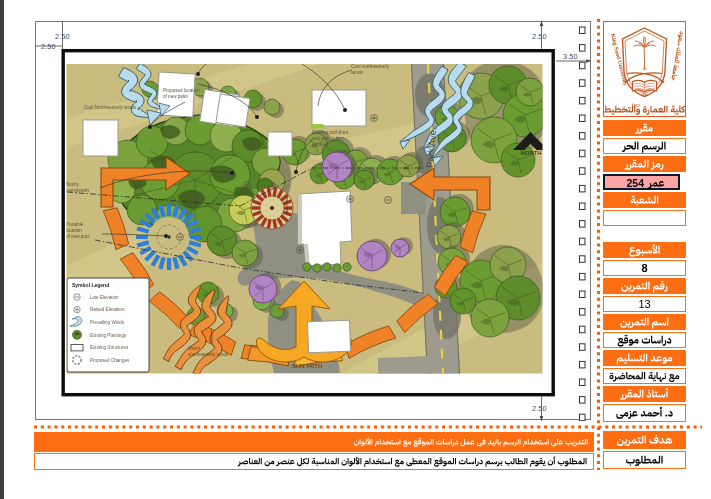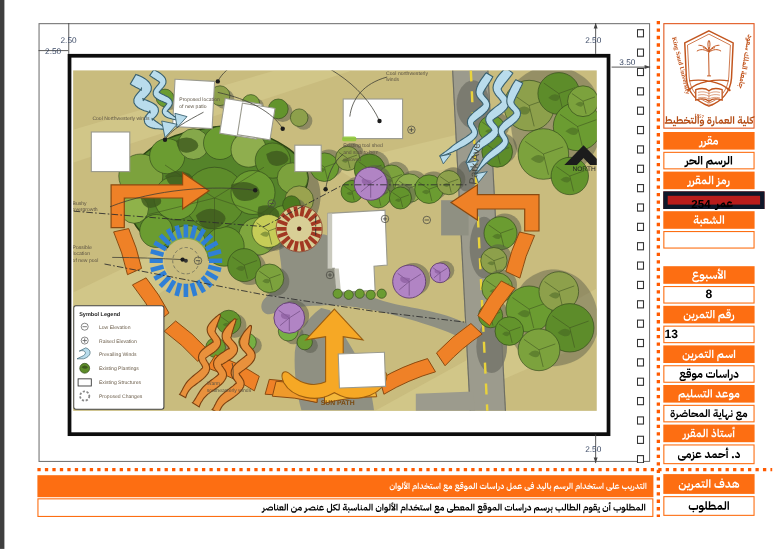--- a/index.html
+++ b/index.html
@@ -457,21 +457,21 @@
 <div class="abs" style="left:603px;top:138px;width:83px;height:16px;background:#fff;border:1px solid #fd6e12;box-sizing:border-box">
     <svg width="81" height="14" viewBox="0 0 81 14" style="display:block">
       <path transform="translate(18.8,10.5) scale(1.050,-1.050)" fill="#000" d="M-0.6 -0.9H-0.2Q0.7 -0.9 1.1 -0.5Q1.6 -0.2 1.6 0.7Q1.6 0.9 1.5 1.2Q1.5 1.4 1.4 1.7L1.2 3.1L2.3 3.2L2.5 2.3Q2.5 2.1 2.5 1.9Q2.6 1.7 2.6 1.5H3.5V0.3L3.2 0H2.6Q2.4 -1.1 1.7 -1.8Q1 -2.4 -0.2 -2.4H-0.6Z M3.2 1.2 3.5 1.5H4.2Q4.8 1.5 5.2 1.5Q5.6 1.5 6 1.6Q6.4 1.7 6.8 1.8Q7.2 1.9 7.6 2.1L8 2.3V2.3L6.4 2.7L4.9 3V2.3H3.7V3.1Q3.7 3.8 4 4.1Q4.3 4.4 5 4.4Q5.1 4.4 5.1 4.4Q5.2 4.4 5.3 4.4Q5.5 4.4 5.6 4.3Q5.8 4.3 6 4.2L8 3.7Q8.4 3.6 8.8 3.6Q9.3 3.5 9.7 3.5H9.9V2H9.2Q9.2 1.7 9.4 1.6Q9.5 1.5 9.9 1.5H10.2V0.3L9.9 0Q9.2 0 8.8 0.3Q8.3 0.7 8.2 1.4L8.2 1.4Q7.5 0.9 7 0.6Q6.5 0.4 6 0.2Q5.5 0.1 5.1 0Q4.7 0 4.2 0H3.2Z M9.9 1.2 10.2 1.5H10.7Q11 1.5 11.2 1.6Q11.3 1.8 11.3 2.1V7.4H12.5V2.1Q12.5 1 12.1 0.5Q11.7 0 10.7 0H9.9Z M13.7 7.4H14.9V0H13.7Z M18.3 0.3Q18.3 1 18.4 1.4Q18.4 1.9 18.6 2.2Q18.8 2.5 19.1 2.7Q19.4 3 19.8 3.2L21.8 4.1H23.2L24 2Q24.1 1.7 24.2 1.6Q24.4 1.5 24.7 1.5H25V0.3L24.7 0Q24.1 0 23.7 0.2Q23.3 0.4 23.1 0.8L23 0.8V0H21.3Q20.7 0 20.3 0.3Q19.9 0.6 19.9 1.1Q19.9 1.4 20.2 1.8L20.1 1.8L19.9 1.7Q19.8 1.6 19.7 1.6Q19.6 1.5 19.6 1.3Q19.5 1.2 19.5 0.9Q19.5 0.7 19.5 0.3V-3H18.3ZM20.7 1.9Q20.7 1.7 20.9 1.6Q21 1.5 21.3 1.5H22.8L22.3 2.8L21.2 2.4Q20.7 2.2 20.7 1.9Z M24.7 1.2 25 1.5H25Q25.5 1.5 25.7 1.6Q26 1.7 26.1 2L26.5 2.8L27.5 2.4L27.1 1.6Q27.4 1.5 27.6 1.4Q27.9 1.4 28.1 1.4Q28.6 1.4 28.8 1.5Q29 1.7 29 2.2V2.8H30.1V2.2Q30.1 1.8 30.2 1.6Q30.4 1.4 30.6 1.4H30.7Q30.9 1.4 31 1.6Q31.2 1.7 31.2 2Q31.2 2.2 31.1 2.4Q31.1 2.6 31.1 2.9L31 3.4L32.1 3.6L32.1 3.1Q32.2 2.8 32.2 2.6Q32.2 2.3 32.2 2Q32.2 0.9 31.8 0.4Q31.5 -0.1 30.6 -0.1Q29.9 -0.1 29.6 0.2Q29.2 0.6 29.1 1.3H29Q28.9 0.6 28.7 0.2Q28.4 -0.1 27.9 -0.1Q27.7 -0.1 27.4 -0Q27.1 0.1 26.6 0.4L26.4 0.5Q26.1 0.2 25.7 0.1Q25.3 0 24.7 0Z M31.9 -0.9H32.3Q33.2 -0.9 33.7 -0.5Q34.1 -0.2 34.1 0.7Q34.1 0.9 34 1.2Q34 1.4 34 1.7L33.8 3.1L34.9 3.2L35 2.3Q35 2.1 35.1 1.9Q35.1 1.7 35.1 1.5H36V0.3L35.7 0H35.1Q34.9 -1.1 34.2 -1.8Q33.5 -2.4 32.3 -2.4H31.9Z M35.7 1.2 36 1.5H36.5Q36.9 1.5 37 1.6Q37.1 1.8 37.1 2.1V7.4H38.3V2.1Q38.3 1 37.9 0.5Q37.5 0 36.5 0H35.7Z M39.5 7.4H40.7V0H39.5Z"></path>
     </svg>
   </div>
 <div class="abs" style="left:603px;top:156px;width:83px;height:16px;background:#fd6e12">
     <svg width="83" height="16" viewBox="0 0 83 16" style="display:block">
       <path transform="translate(22.2,11.5) scale(1.050,-1.050)" fill="#fff" d="M-0.6 -0.9H-0.2Q0.7 -0.9 1.1 -0.5Q1.6 -0.2 1.6 0.7Q1.6 0.9 1.5 1.2Q1.5 1.4 1.4 1.7L1.2 3.1L2.3 3.2L2.5 2.3Q2.6 1.8 2.6 1.4Q2.6 1 2.6 0.8Q2.6 0 2.5 -0.6Q2.3 -1.1 1.9 -1.5Q1.6 -2 1 -2.2Q0.5 -2.4 -0.2 -2.4H-0.6Z M2.4 -0.9H2.8Q3.7 -0.9 4.1 -0.5Q4.6 -0.2 4.5 0.7Q4.5 0.9 4.5 1.2Q4.5 1.4 4.4 1.7L4.2 3.1L5.3 3.2L5.5 2.3Q5.5 2.1 5.5 1.9Q5.6 1.7 5.6 1.5H6.5V0.3L6.2 0H5.6Q5.4 -1.1 4.7 -1.8Q4 -2.4 2.8 -2.4H2.4Z M6.2 1.2 6.5 1.5H7.6L7.6 1.6Q7.2 1.9 7.1 2.4Q6.9 2.8 6.9 3.2Q6.9 3.6 7.1 4Q7.2 4.4 7.5 4.7Q7.7 5 8.1 5.2Q8.4 5.4 8.9 5.4Q9.3 5.4 9.7 5.2Q10.1 5 10.3 4.7Q10.6 4.4 10.7 4Q10.9 3.6 10.9 3.2Q10.9 2.8 10.7 2.4Q10.6 1.9 10.2 1.6L10.2 1.5H11.3V0.3L11 0H10.9Q10.4 0 9.9 0.1Q9.3 0.3 8.9 0.6Q8.4 0.3 7.9 0.1Q7.4 0 6.9 0H6.2ZM8.9 1.6Q9.4 1.9 9.7 2.2Q9.9 2.6 9.9 3Q9.9 3.4 9.6 3.6Q9.3 3.9 8.9 3.9H8.8Q8.4 3.9 8.1 3.6Q7.9 3.4 7.9 3Q7.9 2.6 8.1 2.2Q8.4 1.9 8.9 1.6ZM9.6 6.2Q9.3 6.2 9.1 6.3Q9 6.5 9 6.8Q9 7.2 9.1 7.3Q9.3 7.5 9.6 7.5H9.8Q10 7.5 10.2 7.3Q10.4 7.2 10.4 6.8Q10.4 6.5 10.2 6.3Q10 6.2 9.8 6.2ZM8 6.2Q7.7 6.2 7.6 6.3Q7.4 6.5 7.4 6.8Q7.4 7.2 7.6 7.3Q7.7 7.5 8 7.5H8.2Q8.5 7.5 8.6 7.3Q8.8 7.2 8.8 6.8Q8.8 6.5 8.6 6.3Q8.5 6.2 8.2 6.2Z M11 1.2 11.3 1.5H12.2Q12.2 1.6 12.2 1.6Q12.2 1.7 12.2 1.7Q12.2 3 13.6 3.8L14.2 4.1H15.5L16.3 2Q16.4 1.7 16.6 1.6Q16.8 1.5 17.1 1.5H17.4V0.3L17.1 0Q16.4 0 16.1 0.2Q15.7 0.4 15.4 0.8L15.4 0.8V0H14.1Q13.4 0 12.9 0.3Q12.5 0.6 12.3 1H12.2Q11.9 0 11 0ZM13.1 1.9Q13.1 1.7 13.2 1.6Q13.4 1.5 13.7 1.5H15.1L14.6 2.8L13.7 2.5Q13.4 2.3 13.2 2.2Q13.1 2.1 13.1 1.9Z M17.1 1.2 17.4 1.5H17.8Q18.2 1.5 18.3 1.6Q18.5 1.8 18.5 2.1V7.4H19.7V2.1Q19.7 1 19.2 0.5Q18.8 0 17.8 0H17.1Z M20.9 7.4H22.1V0H20.9Z M24.5 -0.9H24.9Q25.8 -0.9 26.2 -0.5Q26.6 -0.2 26.6 0.7Q26.6 0.9 26.6 1.2Q26.5 1.4 26.5 1.7L26.3 3.1L27.4 3.2L27.5 2.3Q27.6 2.1 27.6 1.9Q27.6 1.7 27.6 1.5H28.6V0.3L28.3 0H27.6Q27.5 -1.1 26.8 -1.8Q26.1 -2.4 24.9 -2.4H24.5ZM26.6 4Q26.3 4 26.2 4.2Q26 4.4 26 4.7Q26 5.1 26.2 5.2Q26.3 5.4 26.6 5.4H26.8Q27.1 5.4 27.2 5.2Q27.4 5.1 27.4 4.7Q27.4 4.4 27.2 4.2Q27.1 4 26.8 4Z M29.7 0.6Q29.5 0.2 29.2 0.1Q28.8 0 28.3 0V1.2L28.6 1.5Q28.9 1.5 29.1 1.6Q29.3 1.7 29.4 2L29.7 2.7Q29.8 3 29.9 3.3Q30.1 3.6 30.3 3.8Q30.5 4 30.8 4.1Q31.1 4.2 31.5 4.2Q32.4 4.2 32.9 3.5Q33.4 2.8 33.4 1.4V1.2L32.4 -0.3ZM30.3 1.9 32.3 1.3V1.4Q32.3 2 32 2.4Q31.7 2.7 31.2 2.7Q30.9 2.7 30.7 2.5Q30.4 2.4 30.3 2Z M33.1 -0.9H33.5Q34.4 -0.9 34.8 -0.5Q35.3 -0.2 35.2 0.7Q35.2 0.9 35.2 1.2Q35.2 1.4 35.1 1.7L34.9 3.1L36 3.2L36.2 2.3Q36.2 1.8 36.3 1.4Q36.3 1 36.3 0.8Q36.3 0 36.2 -0.6Q36 -1.1 35.6 -1.5Q35.3 -2 34.7 -2.2Q34.2 -2.4 33.5 -2.4H33.1Z"></path>
     </svg>
   </div>
-<div class="abs" style="left:603px;top:174px;width:92px;height:16px;background:#b91c1c;border:4px solid #0f172a;box-sizing:border-box"><svg width="81" height="14" viewBox="0 0 81 14">
+<div class="abs" style="left:603px;top:174px;width:77px;height:16px;background:#fca5a5;border:2px solid #0f172a;box-sizing:border-box"><svg width="81" height="14" viewBox="0 0 81 14">
       <text x="21.478" y="10.9" font-size="10.5" font-weight="bold" font-family="Liberation Sans, sans-serif">254</text>
       <path transform="translate(43.5,10.5) scale(1.050,-1.050)" fill="#000" d="M-0.6 -0.9H-0.2Q0.7 -0.9 1.1 -0.5Q1.6 -0.2 1.6 0.7Q1.6 0.9 1.5 1.2Q1.5 1.4 1.4 1.7L1.2 3.1L2.3 3.2L2.5 2.3Q2.5 2.1 2.5 1.9Q2.6 1.7 2.6 1.5H3.5V0.3L3.2 0H2.6Q2.4 -1.1 1.7 -1.8Q1 -2.4 -0.2 -2.4H-0.6Z M3.2 1.2 3.5 1.5H4.4Q4.4 1.6 4.4 1.6Q4.4 1.7 4.4 1.7Q4.4 3 5.8 3.8L6.4 4.1H7.7L8.5 2Q8.6 1.7 8.8 1.6Q8.9 1.5 9.3 1.5H9.6V0.3L9.3 0Q8.6 0 8.2 0.2Q7.9 0.4 7.6 0.8L7.5 0.8V0H6.3Q5.5 0 5.1 0.3Q4.7 0.6 4.5 1H4.4Q4.1 0 3.2 0ZM5.3 1.9Q5.3 1.7 5.4 1.6Q5.6 1.5 5.8 1.5H7.3L6.8 2.8L5.9 2.5Q5.6 2.3 5.4 2.2Q5.3 2.1 5.3 1.9Z M9.3 1.2 9.6 1.5H10.4V1.6Q10.2 1.8 10.1 2.2Q10 2.5 10 2.9Q10 3.4 10.1 3.8Q10.3 4.2 10.6 4.6Q10.9 4.9 11.3 5.1Q11.8 5.2 12.2 5.2Q13.1 5.2 13.6 4.9Q14.1 4.6 14.4 4L13.3 3.1Q13.1 3.4 12.8 3.6Q12.6 3.8 12.2 3.8Q11.6 3.8 11.3 3.5Q11 3.3 11 2.9Q11 2.4 11.4 2.1Q11.8 1.8 12.6 1.8Q12.9 1.8 13.2 1.9Q13.4 1.9 13.7 2L14.7 2.2L15 0.9L13.6 0.4Q13.1 0.3 12.7 0.2Q12.3 0.1 11.9 0.1Q11.4 0 10.8 0Q10.1 0 9.3 0Z"></path>
     </svg></div>
 <div class="abs" style="left:603px;top:192px;width:83px;height:16px;background:#fd6e12">
     <svg width="83" height="16" viewBox="0 0 83 16" style="display:block">
       <path transform="translate(27.1,11.5) scale(1.050,-1.050)" fill="#fff" d="M5 0Q4.1 0 3.7 0.4Q3.2 0.9 3.2 1.6V1.7H3.2Q3.1 1.3 3 1.1Q2.9 0.9 2.7 0.7Q2.6 0.6 2.4 0.5Q2.1 0.4 1.8 0.4Q1.1 0.4 0.8 0.8Q0.4 1.2 0.4 1.9Q0.4 2.7 0.9 3.2Q1.3 3.8 2.1 4.1L3.2 4.7V5.2H4.4V2Q4.4 1.7 4.5 1.6Q4.7 1.5 5 1.5H5.3V0.3ZM2.2 1.9Q2.8 1.9 3 2Q3.2 2.2 3.2 2.5V3.6L2.5 3.3Q2.2 3.2 2 3.1Q1.8 3 1.7 2.9Q1.5 2.8 1.5 2.7Q1.4 2.5 1.4 2.4Q1.4 2.1 1.6 2Q1.7 1.9 2.2 1.9ZM3.7 6Q3.5 6 3.3 6.2Q3.1 6.4 3.1 6.7Q3.1 7.1 3.3 7.2Q3.5 7.4 3.7 7.4H3.9Q4.2 7.4 4.3 7.2Q4.5 7.1 4.5 6.7Q4.5 6.4 4.3 6.2Q4.2 6 3.9 6ZM2.1 6Q1.9 6 1.7 6.2Q1.5 6.4 1.5 6.7Q1.5 7.1 1.7 7.2Q1.9 7.4 2.1 7.4H2.3Q2.6 7.4 2.8 7.2Q2.9 7.1 2.9 6.7Q2.9 6.4 2.8 6.2Q2.6 6 2.3 6Z M5 1.2 5.3 1.5H5.6Q6.4 1.5 6.4 2.2V3.6H7.5V2.2Q7.5 1.5 8.2 1.5H8.6V0.3L8.3 0Q7.5 0 7.1 0.3Q6.7 0.7 6.5 1.4H6.5Q6.3 0.7 6 0.3Q5.6 0 5 0ZM6.9 -2.2Q6.6 -2.2 6.4 -2Q6.3 -1.8 6.3 -1.5Q6.3 -1.1 6.4 -1Q6.6 -0.8 6.9 -0.8H7Q7.3 -0.8 7.5 -1Q7.6 -1.1 7.6 -1.5Q7.6 -1.8 7.5 -2Q7.3 -2.2 7 -2.2Z M8.3 1.2 8.6 1.5H9.9L9.9 1.6L8.9 2.7V4.3Q9.4 4.5 10 4.6Q10.6 4.8 11.1 4.8Q12.2 4.8 12.8 4.4Q13.3 4 13.3 3.1Q13.3 2.8 13.3 2.6Q13.2 2.4 13.1 2.2Q13 2 12.9 1.9Q12.7 1.7 12.4 1.5L12.5 1.5H13.7V0.3L13.4 0H13.3Q12.7 0 12.2 0.1Q11.6 0.2 11.1 0.5Q10.7 0.2 10.2 0.1Q9.7 0 9.1 0H8.3ZM9.9 3.1 11.2 1.6 11.8 2Q12 2.2 12.1 2.2Q12.2 2.3 12.2 2.4Q12.3 2.5 12.3 2.6Q12.3 2.6 12.3 2.7Q12.3 3 12.1 3.2Q11.8 3.3 11.1 3.3Q10.8 3.3 10.5 3.2Q10.1 3.2 9.9 3.1Z M13.4 1.2 13.7 1.5H13.7Q14.2 1.5 14.4 1.6Q14.6 1.7 14.8 2L15.2 2.8L16.2 2.4L15.8 1.6Q16.1 1.5 16.3 1.4Q16.6 1.4 16.8 1.4Q17.2 1.4 17.4 1.5Q17.6 1.7 17.6 2.2V2.8H18.7V2.2Q18.7 1.8 18.8 1.6Q19 1.4 19.3 1.4H19.4Q19.6 1.4 19.8 1.6Q19.9 1.8 19.9 2.2V3.2H21.1V2.2Q21.1 1.5 21.8 1.5H22.1V0.3L21.9 0Q21.1 0 20.7 0.3Q20.3 0.6 20.2 1.3H20.1Q20.1 0.6 19.8 0.2Q19.5 -0.1 19 -0.1Q18.4 -0.1 18.1 0.2Q17.9 0.6 17.8 1.3H17.7Q17.6 0.6 17.3 0.2Q17.1 -0.1 16.6 -0.1Q16.3 -0.1 16 -0Q15.8 0.1 15.3 0.4L15.1 0.5Q14.8 0.2 14.4 0.1Q14 0 13.4 0ZM18.9 3.6Q18.6 3.6 18.4 3.8Q18.3 4 18.3 4.3Q18.3 4.7 18.4 4.8Q18.6 5 18.9 5H19.1Q19.3 5 19.5 4.8Q19.6 4.7 19.6 4.3Q19.6 4 19.5 3.8Q19.3 3.6 19.1 3.6ZM17.3 3.6Q17 3.6 16.9 3.8Q16.7 4 16.7 4.3Q16.7 4.7 16.9 4.8Q17 5 17.3 5H17.5Q17.7 5 17.9 4.8Q18.1 4.7 18.1 4.3Q18.1 4 17.9 3.8Q17.7 3.6 17.5 3.6ZM18.1 5.1Q17.8 5.1 17.6 5.2Q17.5 5.4 17.5 5.8Q17.5 6.1 17.6 6.3Q17.8 6.4 18.1 6.4H18.3Q18.5 6.4 18.7 6.3Q18.9 6.1 18.9 5.8Q18.9 5.4 18.7 5.2Q18.5 5.1 18.3 5.1Z M21.8 1.2 22.1 1.5H22.6Q23 1.5 23.1 1.6Q23.2 1.8 23.2 2.1V7.4H24.4V2.1Q24.4 1 24 0.5Q23.6 0 22.6 0H21.8Z M25.6 7.4H26.8V0H25.6Z"></path>
     </svg>
   </div>
 <div class="abs" style="left:603px;top:210px;width:83px;height:16px;background:#fff;border:1px solid #fd6e12;box-sizing:border-box"></div>
 <div class="abs" style="left:603px;top:242px;width:83px;height:16px;background:#fd6e12">
@@ -481,21 +481,21 @@
   </div>
 <div class="abs" style="left:603px;top:260px;width:83px;height:16px;background:#fff;border:1px solid #fd6e12;box-sizing:border-box">
     <div style="text-align:center;font-weight:bold;font-size:11px;line-height:14px;color:#000">8</div>
   </div>
 <div class="abs" style="left:603px;top:278px;width:83px;height:16px;background:#fd6e12">
     <svg width="83" height="16" viewBox="0 0 83 16" style="display:block">
       <path transform="translate(18.1,11.4) scale(1.020,-1.020)" fill="#fff" d="M3.5 -2.4Q1.9 -2.4 1.1 -1.7Q0.4 -1 0.4 0.3Q0.4 0.8 0.5 1.4Q0.6 1.9 0.8 2.5L1.8 2.2Q1.6 1.7 1.5 1.3Q1.4 0.9 1.4 0.5Q1.4 -0.1 1.8 -0.4Q2.2 -0.8 3.1 -0.8H3.9Q4.7 -0.8 5.1 -0.4Q5.5 0 5.5 0.8Q5.5 1.1 5.5 1.4Q5.4 1.8 5.3 2.1L5.1 3L6.2 3.2L6.4 2.3Q6.5 2.1 6.5 1.9Q6.5 1.7 6.5 1.5H7.4V0.3L7.1 0H6.5Q6.3 -1.2 5.6 -1.8Q4.9 -2.4 3.5 -2.4ZM3.4 3Q3.1 3 2.9 3.1Q2.8 3.3 2.8 3.6Q2.8 4 2.9 4.2Q3.1 4.3 3.4 4.3H3.6Q3.8 4.3 4 4.2Q4.2 4 4.2 3.6Q4.2 3.3 4 3.1Q3.8 3 3.6 3Z M9.7 -2.2Q9.4 -2.2 9.3 -2Q9.1 -1.8 9.1 -1.5Q9.1 -1.1 9.3 -1Q9.4 -0.8 9.7 -0.8H9.9Q10.1 -0.8 10.3 -1Q10.5 -1.1 10.5 -1.5Q10.5 -1.8 10.3 -2Q10.1 -2.2 9.9 -2.2ZM8.1 -2.2Q7.8 -2.2 7.7 -2Q7.5 -1.8 7.5 -1.5Q7.5 -1.1 7.7 -1Q7.8 -0.8 8.1 -0.8H8.3Q8.6 -0.8 8.7 -1Q8.9 -1.1 8.9 -1.5Q8.9 -1.8 8.7 -2Q8.6 -2.2 8.3 -2.2ZM7.1 1.2 7.4 1.5H7.7Q8.1 1.5 8.3 1.5Q8.6 1.6 8.7 1.6Q8.8 1.7 8.9 1.8Q8.9 1.9 8.9 2.1Q8.9 2.3 8.9 2.5Q8.9 2.7 8.8 3.1L8.7 4L9.8 4.2L9.9 3.3Q9.9 3 10 2.7Q10 2.4 10 2.1Q10 1 9.5 0.5Q8.9 0 7.7 0H7.1Z M9.7 -0.9H10.1Q11 -0.9 11.4 -0.5Q11.9 -0.2 11.9 0.7Q11.9 0.9 11.8 1.2Q11.8 1.4 11.7 1.7L11.5 3.1L12.6 3.2L12.8 2.3Q12.8 2.1 12.8 1.9Q12.9 1.7 12.9 1.5H13.8V0.3L13.5 0H12.9Q12.7 -1.1 12 -1.8Q11.3 -2.4 10.1 -2.4H9.7Z M13.5 1.2 13.8 1.5H14.7Q14.7 1.6 14.7 1.6Q14.7 1.7 14.7 1.7Q14.7 3 16.1 3.8L16.7 4.1H18L18.8 2Q18.9 1.7 19.1 1.6Q19.3 1.5 19.6 1.5H19.9V0.3L19.6 0Q18.9 0 18.5 0.2Q18.2 0.4 17.9 0.8L17.9 0.8V0H16.6Q15.9 0 15.4 0.3Q15 0.6 14.8 1H14.7Q14.4 0 13.5 0ZM15.6 1.9Q15.6 1.7 15.7 1.6Q15.9 1.5 16.2 1.5H17.6L17.1 2.8L16.2 2.5Q15.9 2.3 15.7 2.2Q15.6 2.1 15.6 1.9Z M19.6 1.2 19.9 1.5H20.2Q21 1.5 21 2.2V3.6H22.1V2.2Q22.1 1.5 22.8 1.5H23.2V0.3L22.9 0Q22.1 0 21.7 0.3Q21.3 0.7 21.1 1.4H21.1Q20.9 0.7 20.6 0.3Q20.2 0 19.6 0ZM22.2 4.4Q22 4.4 21.8 4.6Q21.6 4.8 21.6 5.1Q21.6 5.5 21.8 5.6Q22 5.8 22.2 5.8H22.4Q22.7 5.8 22.9 5.6Q23 5.5 23 5.1Q23 4.8 22.9 4.6Q22.7 4.4 22.4 4.4ZM20.7 4.4Q20.4 4.4 20.2 4.6Q20.1 4.8 20.1 5.1Q20.1 5.5 20.2 5.6Q20.4 5.8 20.7 5.8H20.9Q21.1 5.8 21.3 5.6Q21.4 5.5 21.4 5.1Q21.4 4.8 21.3 4.6Q21.1 4.4 20.9 4.4Z M22.9 1.2 23.2 1.5H23.6Q24 1.5 24.1 1.6Q24.3 1.8 24.3 2.1V7.4H25.5V2.1Q25.5 1 25 0.5Q24.6 0 23.6 0H22.9Z M26.7 7.4H27.9V0H26.7Z M31.3 0.3Q31.3 1 31.3 1.4Q31.4 1.9 31.6 2.2Q31.8 2.5 32 2.7Q32.4 3 32.8 3.2L34.8 4.1H36.1L36.9 2Q37 1.7 37.2 1.6Q37.4 1.5 37.7 1.5H38V0.3L37.7 0Q37 0 36.6 0.2Q36.3 0.4 36 0.8L36 0.8V0H34.3Q33.7 0 33.3 0.3Q32.9 0.6 32.9 1.1Q32.9 1.4 33.1 1.8L33.1 1.8L32.9 1.7Q32.8 1.6 32.7 1.6Q32.6 1.5 32.5 1.3Q32.5 1.2 32.5 0.9Q32.5 0.7 32.5 0.3V-3H31.3ZM33.7 1.9Q33.7 1.7 33.8 1.6Q34 1.5 34.3 1.5H35.7L35.2 2.8L34.2 2.4Q33.7 2.2 33.7 1.9Z M37.7 1.2 38 1.5H39.9Q40.3 1.5 40.6 1.5Q40.8 1.6 41 1.7Q41.2 1.8 41.3 2Q41.5 2.1 41.5 2.4V2.8H41.4Q41.1 2 40.1 2Q39.2 2 38.8 2.5Q38.3 2.9 38.3 3.6Q38.3 4.2 38.5 4.6Q38.6 5.1 38.9 5.4Q39.2 5.7 39.6 5.9Q40 6.1 40.4 6.1Q41.4 6.1 41.9 5.3Q42.5 4.4 42.5 3Q42.5 2.1 42.3 1.5Q42.1 0.9 41.8 0.6Q41.5 0.2 41 0.1Q40.6 0 39.9 0H37.7ZM40.4 3.4Q40.8 3.4 41 3.4Q41.3 3.4 41.4 3.5Q41.4 4 41 4.3Q40.7 4.6 40.3 4.6Q39.9 4.6 39.6 4.4Q39.3 4.2 39.3 3.9Q39.3 3.6 39.6 3.5Q39.8 3.4 40.2 3.4ZM41.1 6.9Q40.8 6.9 40.7 7Q40.5 7.2 40.5 7.5Q40.5 7.9 40.7 8.1Q40.8 8.2 41.1 8.2H41.3Q41.5 8.2 41.7 8.1Q41.9 7.9 41.9 7.5Q41.9 7.2 41.7 7Q41.5 6.9 41.3 6.9ZM39.5 6.9Q39.2 6.9 39.1 7Q38.9 7.2 38.9 7.5Q38.9 7.9 39.1 8.1Q39.2 8.2 39.5 8.2H39.7Q40 8.2 40.1 8.1Q40.3 7.9 40.3 7.5Q40.3 7.2 40.1 7Q40 6.9 39.7 6.9Z M42.2 -0.9H42.6Q43.5 -0.9 43.9 -0.5Q44.4 -0.2 44.4 0.7Q44.4 0.9 44.3 1.2Q44.3 1.4 44.2 1.7L44 3.1L45.1 3.2L45.3 2.3Q45.4 1.8 45.4 1.4Q45.5 1 45.5 0.8Q45.5 0 45.3 -0.6Q45.1 -1.1 44.7 -1.5Q44.4 -2 43.8 -2.2Q43.3 -2.4 42.6 -2.4H42.2Z"></path>
     </svg>
   </div>
 <div class="abs" style="left:603px;top:296px;width:83px;height:16px;background:#fff;border:1px solid #fd6e12;box-sizing:border-box">
-    <div style="text-align:left;font-weight:bold;font-size:11px;line-height:14px;color:#000">13</div>
+    <div style="text-align:center;font-weight:normal;font-size:11px;line-height:14px;color:#000">13</div>
   </div>
 <div class="abs" style="left:603px;top:314px;width:83px;height:16px;background:#fd6e12">
     <svg width="83" height="16" viewBox="0 0 83 16" style="display:block">
       <path transform="translate(17.1,11.4) scale(1.020,-1.020)" fill="#fff" d="M3.5 -2.4Q1.9 -2.4 1.1 -1.7Q0.4 -1 0.4 0.3Q0.4 0.8 0.5 1.4Q0.6 1.9 0.8 2.5L1.8 2.2Q1.6 1.7 1.5 1.3Q1.4 0.9 1.4 0.5Q1.4 -0.1 1.8 -0.4Q2.2 -0.8 3.1 -0.8H3.9Q4.7 -0.8 5.1 -0.4Q5.5 0 5.5 0.8Q5.5 1.1 5.5 1.4Q5.4 1.8 5.3 2.1L5.1 3L6.2 3.2L6.4 2.3Q6.5 2.1 6.5 1.9Q6.5 1.7 6.5 1.5H7.4V0.3L7.1 0H6.5Q6.3 -1.2 5.6 -1.8Q4.9 -2.4 3.5 -2.4ZM3.4 3Q3.1 3 2.9 3.1Q2.8 3.3 2.8 3.6Q2.8 4 2.9 4.2Q3.1 4.3 3.4 4.3H3.6Q3.8 4.3 4 4.2Q4.2 4 4.2 3.6Q4.2 3.3 4 3.1Q3.8 3 3.6 3Z M9.7 -2.2Q9.4 -2.2 9.3 -2Q9.1 -1.8 9.1 -1.5Q9.1 -1.1 9.3 -1Q9.4 -0.8 9.7 -0.8H9.9Q10.1 -0.8 10.3 -1Q10.5 -1.1 10.5 -1.5Q10.5 -1.8 10.3 -2Q10.1 -2.2 9.9 -2.2ZM8.1 -2.2Q7.8 -2.2 7.7 -2Q7.5 -1.8 7.5 -1.5Q7.5 -1.1 7.7 -1Q7.8 -0.8 8.1 -0.8H8.3Q8.6 -0.8 8.7 -1Q8.9 -1.1 8.9 -1.5Q8.9 -1.8 8.7 -2Q8.6 -2.2 8.3 -2.2ZM7.1 1.2 7.4 1.5H7.7Q8.1 1.5 8.3 1.5Q8.6 1.6 8.7 1.6Q8.8 1.7 8.9 1.8Q8.9 1.9 8.9 2.1Q8.9 2.3 8.9 2.5Q8.9 2.7 8.8 3.1L8.7 4L9.8 4.2L9.9 3.3Q9.9 3 10 2.7Q10 2.4 10 2.1Q10 1 9.5 0.5Q8.9 0 7.7 0H7.1Z M9.7 -0.9H10.1Q11 -0.9 11.4 -0.5Q11.9 -0.2 11.9 0.7Q11.9 0.9 11.8 1.2Q11.8 1.4 11.7 1.7L11.5 3.1L12.6 3.2L12.8 2.3Q12.8 2.1 12.8 1.9Q12.9 1.7 12.9 1.5H13.8V0.3L13.5 0H12.9Q12.7 -1.1 12 -1.8Q11.3 -2.4 10.1 -2.4H9.7Z M13.5 1.2 13.8 1.5H14.7Q14.7 1.6 14.7 1.6Q14.7 1.7 14.7 1.7Q14.7 3 16.1 3.8L16.7 4.1H18L18.8 2Q18.9 1.7 19.1 1.6Q19.3 1.5 19.6 1.5H19.9V0.3L19.6 0Q18.9 0 18.5 0.2Q18.2 0.4 17.9 0.8L17.9 0.8V0H16.6Q15.9 0 15.4 0.3Q15 0.6 14.8 1H14.7Q14.4 0 13.5 0ZM15.6 1.9Q15.6 1.7 15.7 1.6Q15.9 1.5 16.2 1.5H17.6L17.1 2.8L16.2 2.5Q15.9 2.3 15.7 2.2Q15.6 2.1 15.6 1.9Z M19.6 1.2 19.9 1.5H20.2Q21 1.5 21 2.2V3.6H22.1V2.2Q22.1 1.5 22.8 1.5H23.2V0.3L22.9 0Q22.1 0 21.7 0.3Q21.3 0.7 21.1 1.4H21.1Q20.9 0.7 20.6 0.3Q20.2 0 19.6 0ZM22.2 4.4Q22 4.4 21.8 4.6Q21.6 4.8 21.6 5.1Q21.6 5.5 21.8 5.6Q22 5.8 22.2 5.8H22.4Q22.7 5.8 22.9 5.6Q23 5.5 23 5.1Q23 4.8 22.9 4.6Q22.7 4.4 22.4 4.4ZM20.7 4.4Q20.4 4.4 20.2 4.6Q20.1 4.8 20.1 5.1Q20.1 5.5 20.2 5.6Q20.4 5.8 20.7 5.8H20.9Q21.1 5.8 21.3 5.6Q21.4 5.5 21.4 5.1Q21.4 4.8 21.3 4.6Q21.1 4.4 20.9 4.4Z M22.9 1.2 23.2 1.5H23.6Q24 1.5 24.1 1.6Q24.3 1.8 24.3 2.1V7.4H25.5V2.1Q25.5 1 25 0.5Q24.6 0 23.6 0H22.9Z M26.7 7.4H27.9V0H26.7Z M31.3 0.3Q31.3 1 31.3 1.4Q31.4 1.9 31.6 2.2Q31.8 2.5 32 2.7Q32.4 3 32.8 3.2L34.8 4.1H36.1L36.9 2Q37 1.7 37.2 1.6Q37.4 1.5 37.7 1.5H38V0.3L37.7 0Q37 0 36.6 0.2Q36.3 0.4 36 0.8L36 0.8V0H34.3Q33.7 0 33.3 0.3Q32.9 0.6 32.9 1.1Q32.9 1.4 33.1 1.8L33.1 1.8L32.9 1.7Q32.8 1.6 32.7 1.6Q32.6 1.5 32.5 1.3Q32.5 1.2 32.5 0.9Q32.5 0.7 32.5 0.3V-3H31.3ZM33.7 1.9Q33.7 1.7 33.8 1.6Q34 1.5 34.3 1.5H35.7L35.2 2.8L34.2 2.4Q33.7 2.2 33.7 1.9Z M37.7 1.2 38 1.5H38Q38.5 1.5 38.7 1.6Q39 1.7 39.1 2L39.5 2.8L40.5 2.4L40.1 1.6Q40.4 1.5 40.6 1.4Q40.9 1.4 41.1 1.4Q41.6 1.4 41.7 1.5Q41.9 1.7 41.9 2.2V2.8H43V2.2Q43 1.8 43.2 1.6Q43.3 1.4 43.6 1.4H43.7Q43.9 1.4 44 1.6Q44.1 1.7 44.1 2Q44.1 2.2 44.1 2.4Q44.1 2.6 44 2.9L43.9 3.4L45 3.6L45.1 3.1Q45.2 2.8 45.2 2.6Q45.2 2.3 45.2 2Q45.2 0.9 44.8 0.4Q44.4 -0.1 43.6 -0.1Q42.9 -0.1 42.6 0.2Q42.2 0.6 42.1 1.3H42Q41.9 0.6 41.6 0.2Q41.4 -0.1 40.9 -0.1Q40.6 -0.1 40.3 -0Q40.1 0.1 39.6 0.4L39.4 0.5Q39.1 0.2 38.7 0.1Q38.3 0 37.7 0Z M46.1 7.4H47.3V0H46.1Z"></path>
     </svg>
   </div>
 <div class="abs" style="left:603px;top:332px;width:83px;height:16px;background:#fff;border:1px solid #fd6e12;box-sizing:border-box">
     <svg width="81" height="14" viewBox="0 0 81 14" style="display:block">
       <path transform="translate(13.3,10.4) scale(1.020,-1.020)" fill="#000" d="M3.2 -3Q1.9 -3 1.1 -2.5Q0.4 -1.9 0.4 -0.8Q0.4 -0.5 0.5 -0.2Q0.5 0.1 0.8 0.4Q1 0.7 1.4 1Q1.8 1.4 2.4 1.7L1.1 3.3V4.9Q1.6 5.1 2.2 5.2Q2.7 5.4 3.2 5.4Q4.4 5.4 4.9 5Q5.5 4.5 5.5 3.7Q5.5 3.1 5.2 2.6Q4.9 2.1 4.3 1.8L4.1 1.6Q4.2 1.5 4.5 1.5Q4.7 1.5 5.1 1.5H6.3V0.3L6.1 0H5Q4.7 0 4.5 0Q4.2 0.1 4 0.2Q3.8 0.3 3.6 0.5Q3.3 0.7 3.1 1Q2.6 0.7 2.3 0.4Q2 0.2 1.8 0.1Q1.6 -0.1 1.5 -0.2Q1.5 -0.4 1.5 -0.5V-0.6Q1.5 -1 1.9 -1.3Q2.4 -1.5 3.3 -1.5Q3.9 -1.5 4.5 -1.3Q5.1 -1 5.5 -0.6L6.2 -1.7Q5.7 -2.4 4.9 -2.7Q4.1 -3 3.2 -3ZM2.1 3.7 3.3 2.2 3.9 2.6Q4.5 2.9 4.5 3.3Q4.5 3.6 4.2 3.8Q3.9 3.9 3.2 3.9Q2.9 3.9 2.6 3.8Q2.3 3.8 2.1 3.7Z M6 1.2 6.3 1.5H8.2Q8.5 1.5 8.8 1.5Q9.1 1.6 9.3 1.7Q9.5 1.8 9.6 2Q9.7 2.1 9.7 2.4V2.8H9.7Q9.4 2 8.3 2Q7.5 2 7.1 2.5Q6.6 2.9 6.6 3.6Q6.6 4.2 6.8 4.6Q6.9 5.1 7.2 5.4Q7.5 5.7 7.8 5.9Q8.2 6.1 8.7 6.1Q9.6 6.1 10.2 5.3Q10.7 4.4 10.7 3Q10.7 2.1 10.6 1.5Q10.4 0.9 10.1 0.6Q9.8 0.2 9.3 0.1Q8.8 0 8.2 0H6ZM8.6 3.4Q9 3.4 9.3 3.4Q9.5 3.4 9.7 3.5Q9.6 4 9.3 4.3Q9 4.6 8.5 4.6Q8.1 4.6 7.9 4.4Q7.6 4.2 7.6 3.9Q7.6 3.6 7.8 3.5Q8.1 3.4 8.4 3.4ZM9.3 6.9Q9.1 6.9 8.9 7Q8.8 7.2 8.8 7.5Q8.8 7.9 8.9 8.1Q9.1 8.2 9.3 8.2H9.6Q9.8 8.2 10 8.1Q10.1 7.9 10.1 7.5Q10.1 7.2 10 7Q9.8 6.9 9.6 6.9ZM7.8 6.9Q7.5 6.9 7.3 7Q7.2 7.2 7.2 7.5Q7.2 7.9 7.3 8.1Q7.5 8.2 7.8 8.2H8Q8.2 8.2 8.4 8.1Q8.6 7.9 8.6 7.5Q8.6 7.2 8.4 7Q8.2 6.9 8 6.9Z M11.4 -0.9H12Q13 -0.9 13.5 -0.7Q14.1 -0.4 14.4 0H13.2Q12.4 0 11.9 0.5Q11.5 1 11.5 1.8Q11.5 2.3 11.6 2.8Q11.8 3.2 12.1 3.5Q12.3 3.9 12.7 4Q13.1 4.2 13.5 4.2Q14.4 4.2 15 3.5Q15.5 2.8 15.6 1.5H16.1V0.3L15.8 0H15.4Q15.1 -1.2 14.3 -1.8Q13.5 -2.4 12.1 -2.4H11.4ZM12.5 2Q12.5 1.7 12.7 1.6Q12.9 1.5 13.3 1.5H14.6V1.5Q14.6 2.1 14.2 2.4Q13.9 2.7 13.4 2.7Q13 2.7 12.7 2.5Q12.5 2.3 12.5 2Z M17.2 0.6Q17 0.2 16.7 0.1Q16.3 0 15.8 0V1.2L16.1 1.5Q16.4 1.5 16.6 1.6Q16.8 1.7 16.9 2L17.2 2.7Q17.3 3 17.5 3.3Q17.6 3.6 17.8 3.8Q18.1 4 18.3 4.1Q18.6 4.2 19 4.2Q19.9 4.2 20.4 3.5Q20.9 2.8 20.9 1.4V1.2L19.9 -0.3ZM17.8 1.9 19.8 1.3V1.4Q19.8 2 19.5 2.4Q19.2 2.7 18.7 2.7Q18.4 2.7 18.2 2.5Q17.9 2.4 17.8 2Z M27.9 -0.1Q26.8 -0.1 26.1 0Q25.3 0.1 24.9 0.4Q24.4 0.7 24.2 1.1Q24 1.6 24 2.2Q24 2.6 24.1 3.1Q24.2 3.6 24.4 4L25.4 3.8Q25.2 3.4 25.1 3.1Q25 2.8 25 2.5Q25 2.2 25.1 2Q25.2 1.9 25.5 1.7Q25.8 1.6 26.2 1.6Q26.7 1.5 27.3 1.5H28.7Q29.4 1.5 29.8 1.5Q30.3 1.6 30.5 1.6Q30.8 1.7 30.9 1.8Q31.1 1.9 31.1 2.1Q31.1 2.3 31 2.5Q31 2.7 31 3.1L30.8 4L31.9 4.2L32 3.3Q32.1 3 32.1 2.7Q32.1 2.4 32.1 2.1Q32.1 1.4 31.9 1Q31.8 0.6 31.3 0.3Q30.8 0.1 30 -0Q29.2 -0.1 27.9 -0.1ZM28.7 3.6Q28.4 3.6 28.3 3.8Q28.1 4 28.1 4.3Q28.1 4.7 28.3 4.8Q28.4 5 28.7 5H28.9Q29.2 5 29.3 4.8Q29.5 4.7 29.5 4.3Q29.5 4 29.3 3.8Q29.2 3.6 28.9 3.6ZM27.1 3.6Q26.9 3.6 26.7 3.8Q26.5 4 26.5 4.3Q26.5 4.7 26.7 4.8Q26.9 5 27.1 5H27.3Q27.6 5 27.7 4.8Q27.9 4.7 27.9 4.3Q27.9 4 27.7 3.8Q27.6 3.6 27.3 3.6Z M35 0Q34 0 33.5 0.5Q33 1 33 2V7.4H34.2V2.2Q34.2 1.8 34.4 1.6Q34.6 1.5 35 1.5H35.3V0.3L35 0Z M35 1.2 35.3 1.5H35.3Q35.8 1.5 36.1 1.6Q36.3 1.7 36.4 2L36.8 2.8L37.8 2.4L37.5 1.6Q37.7 1.5 37.9 1.4Q38.2 1.4 38.5 1.4Q38.9 1.4 39.1 1.5Q39.3 1.7 39.3 2.2V2.8H40.4V2.2Q40.4 1.8 40.5 1.6Q40.7 1.4 40.9 1.4H41Q41.2 1.4 41.3 1.6Q41.5 1.7 41.5 2Q41.5 2.2 41.5 2.4Q41.4 2.6 41.4 2.9L41.3 3.4L42.4 3.6L42.4 3.1Q42.5 2.8 42.5 2.6Q42.5 2.3 42.5 2Q42.5 0.9 42.2 0.4Q41.8 -0.1 41 -0.1Q40.2 -0.1 39.9 0.2Q39.5 0.6 39.4 1.3H39.3Q39.3 0.6 39 0.2Q38.7 -0.1 38.3 -0.1Q38 -0.1 37.7 -0Q37.4 0.1 36.9 0.4L36.7 0.5Q36.4 0.2 36 0.1Q35.6 0 35 0Z M43.4 7.4H44.6V0H43.4Z M44.6 -0.9H45Q45.9 -0.9 46.4 -0.5Q46.8 -0.2 46.8 0.7Q46.8 0.9 46.8 1.2Q46.7 1.4 46.7 1.7L46.5 3.1L47.6 3.2L47.7 2.3Q47.8 1.8 47.8 1.4Q47.9 1 47.9 0.8Q47.9 0 47.7 -0.6Q47.5 -1.1 47.2 -1.5Q46.8 -2 46.3 -2.2Q45.7 -2.4 45 -2.4H44.6Z M50 0Q49.3 0 48.9 0.4Q48.5 0.7 48.5 1.5V2.1H49.7V1.5H51.2Q51.9 1.5 51.9 2Q51.9 2.1 51.8 2.3Q51.8 2.4 51.6 2.6Q51.5 2.8 51.3 3Q51.1 3.2 50.8 3.5L49.8 4.4L50.8 5.5L51.6 4.7Q52 4.3 52.3 4Q52.5 3.7 52.7 3.4Q52.8 3 52.9 2.7Q53 2.4 53 2Q53 1.1 52.5 0.5Q52 0 51.1 0Z"></path>
     </svg>

